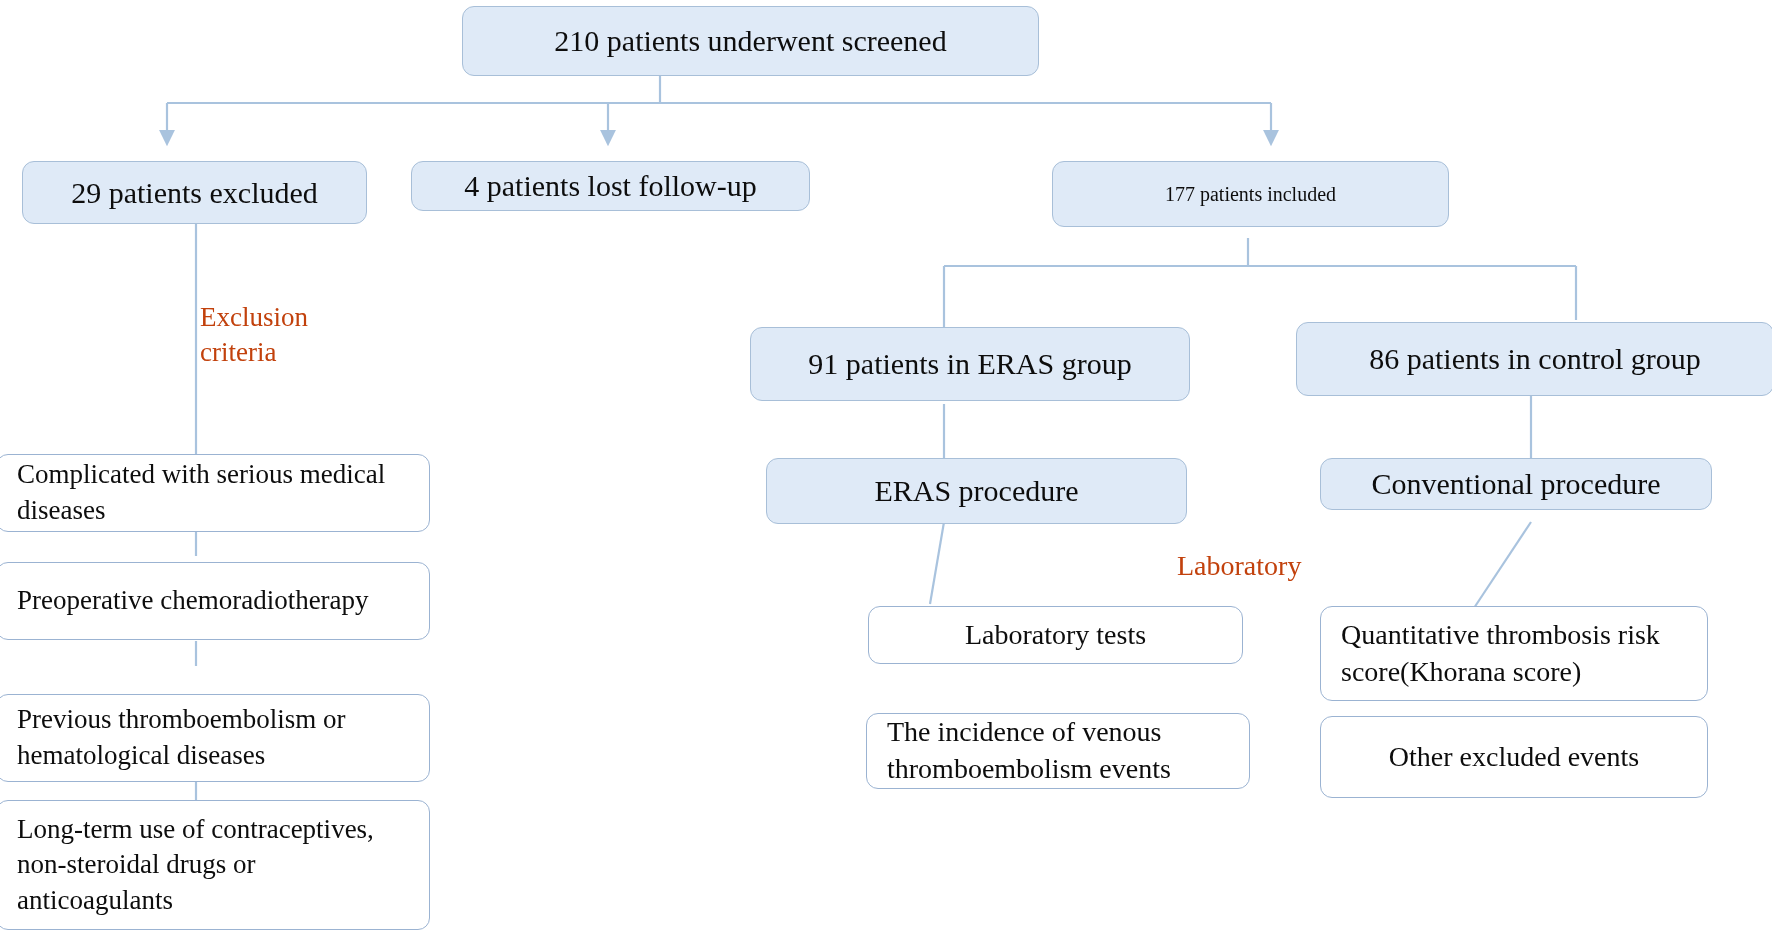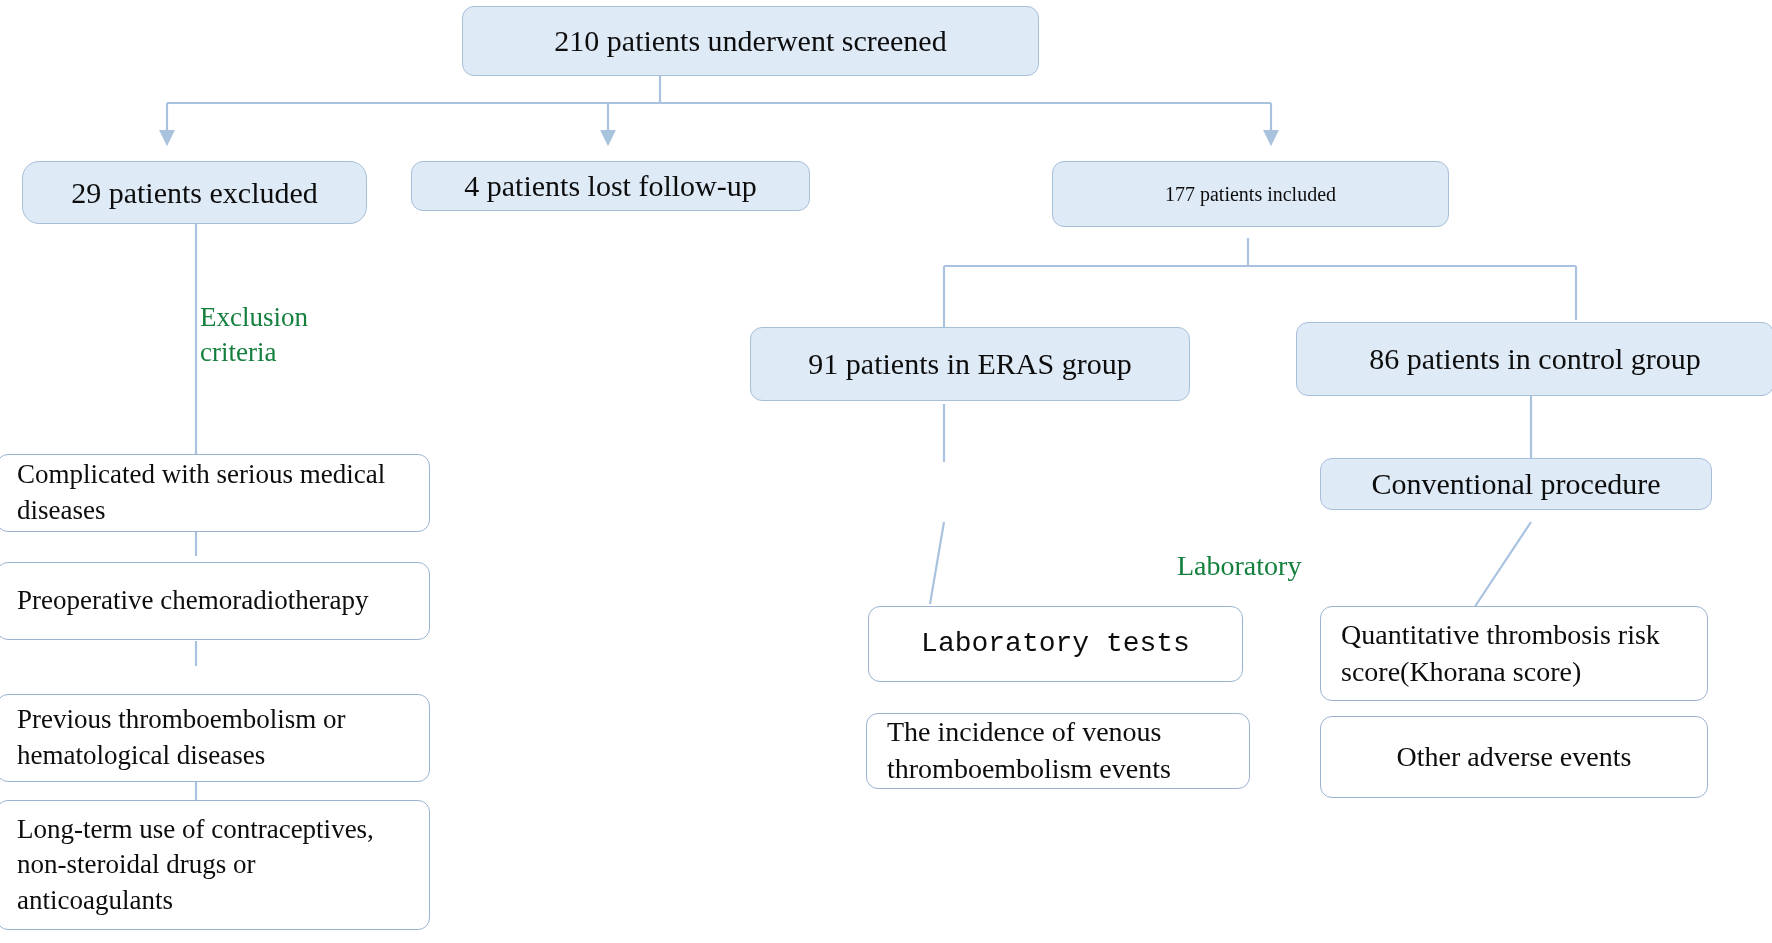--- a/index.html
+++ b/index.html
@@ -50,21 +50,21 @@
     padding: 0 14px;
   }
   .filled .node-label {
     padding: 0 16px;
   }
   .outline .node-label {
     padding: 0 20px;
   }
   .free-label {
     position: absolute;
-    color: #15803d;
+    color: #c2410c;
     line-height: 1.3;
     white-space: pre-line;
     font-family: "Liberation Serif", "DejaVu Serif", serif;
   }
 </style>
 </head>
 <body>
 
 <div id="canvas">
 
@@ -98,21 +98,21 @@
     <path d="M1531,396 L1531,462" stroke="#a9c3de" stroke-width="2.2" fill="none"></path>
 
     <path d="M944,522 L930,604" stroke="#a9c3de" stroke-width="2.2" fill="none"></path>
     <path d="M1531,522 L1474,608" stroke="#a9c3de" stroke-width="2.2" fill="none"></path>
   </svg>
 
   <div class="node filled" style="left:462px; top:6px; width:577px; height:70px; font-size:30px;">
     <span class="node-label">210 patients underwent screened</span>
   </div>
 
-  <div class="node filled" style="left:22px; top:161px; width:345px; height:63px; font-size:30px;border-radius:17px;">
+  <div class="node filled" style="left:22px; top:161px; width:345px; height:63px; font-size:30px;">
     <span class="node-label">29 patients excluded</span>
   </div>
 
   <div class="node filled" style="left:411px; top:161px; width:399px; height:50px; font-size:30px;">
     <span class="node-label">4 patients lost follow-up</span>
   </div>
 
   <div class="node filled" style="left:1052px; top:161px; width:397px; height:66px; font-size:20px;">
     <span class="node-label">177 patients included</span>
   </div>
@@ -137,36 +137,39 @@
   </div>
 
   <div class="node filled" style="left:750px; top:327px; width:440px; height:74px; font-size:30px;">
     <span class="node-label">91 patients in ERAS group</span>
   </div>
 
   <div class="node filled" style="left:1296px; top:322px; width:478px; height:74px; font-size:30px;">
     <span class="node-label">86 patients in control group</span>
   </div>
 
+  <div class="node filled" style="left:766px; top:458px; width:421px; height:66px; font-size:30px;">
+    <span class="node-label">ERAS procedure</span>
+  </div>
 
   <div class="node filled" style="left:1320px; top:458px; width:392px; height:52px; font-size:30px;">
     <span class="node-label">Conventional procedure</span>
   </div>
 
   <div class="free-label" style="left:1177px; top:548px; font-size:28px;">Laboratory</div>
 
-  <div class="node outline" style="left:868px; top:606px; width:375px; height:76px; font-size:28px; justify-content:center; text-align:center;font-family:Liberation Mono, monospace;">
+  <div class="node outline" style="left:868px; top:606px; width:375px; height:58px; font-size:28px; justify-content:center; text-align:center;">
     <span class="node-label">Laboratory tests</span>
   </div>
 
   <div class="node outline" style="left:866px; top:713px; width:384px; height:76px; font-size:28px;">
     <span class="node-label">The incidence of venous thromboembolism events</span>
   </div>
 
   <div class="node outline" style="left:1320px; top:606px; width:388px; height:95px; font-size:28px;">
     <span class="node-label">Quantitative thrombosis risk score(Khorana score)</span>
   </div>
 
   <div class="node outline" style="left:1320px; top:716px; width:388px; height:82px; font-size:28px; justify-content:center; text-align:center;">
-    <span class="node-label">Other adverse events</span>
+    <span class="node-label">Other excluded events</span>
   </div>
 
 </div>
 
 </body></html>

